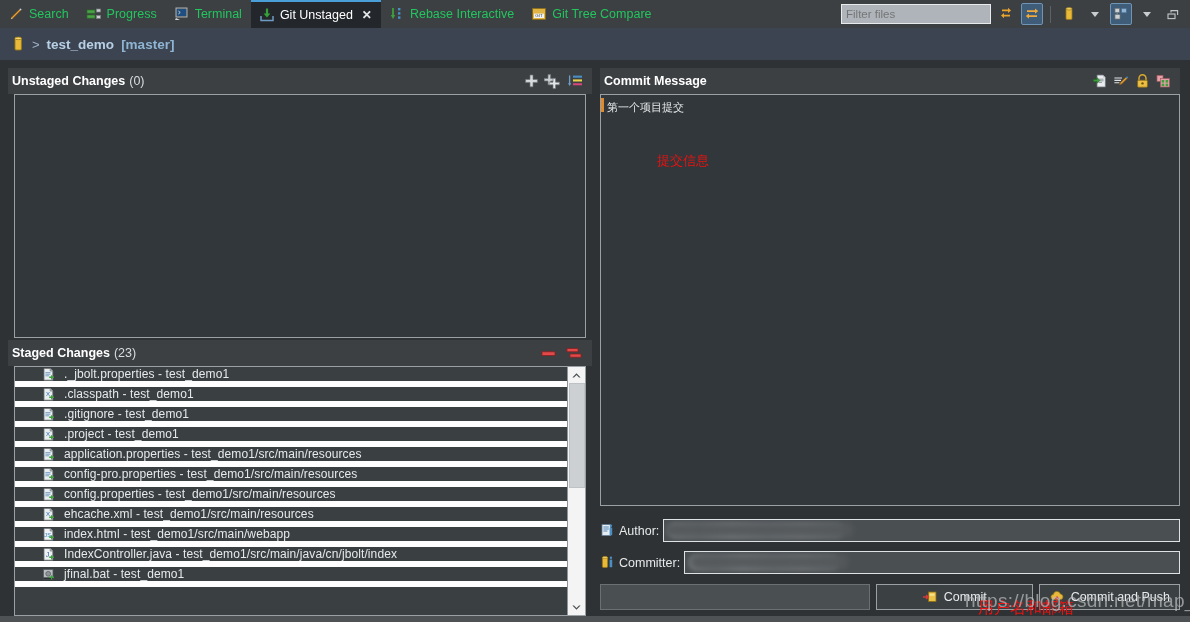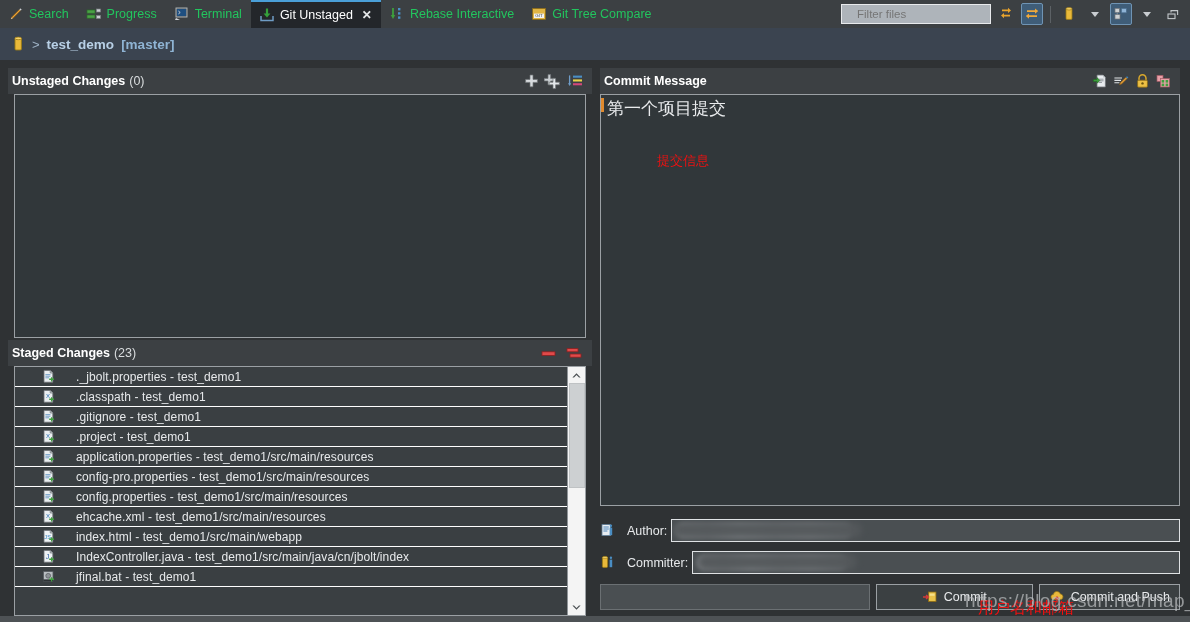--- a/index.html
+++ b/index.html
@@ -33,21 +33,21 @@
   }
   .tab-ico{ width:16px; height:16px; display:block; flex:0 0 16px; }
 
   .tabbar-right{
     margin-left:auto; display:flex; align-items:center; gap:4px;
     padding-right:6px;
   }
   .filter-input{
     width:150px; height:20px; background:#aeb4ba; border:1px solid #e8eaec;
     color:#53585c; font-size:11.5px; font-family:"Liberation Sans",sans-serif;
-    padding:0 15px; outline:none;
+    padding:0 4px; outline:none;
   }
   .tbtn{
     width:22px; height:22px; display:flex; align-items:center; justify-content:center;
     border:1px solid transparent; border-radius:2px;
   }
   .tbtn.sel{ background:#3f5d78; border-color:#6f94b4; }
   .tb-sep{ width:1px; height:17px; background:#5c6165; margin:0 3px; }
   .caret{
     width:0;height:0;border-left:4px solid transparent;border-right:4px solid transparent;
     border-top:5px solid #c9cdd1;
@@ -85,22 +85,22 @@
     background:#31373a; border:1px solid #9ba0a4;
   }
   .staged-wrap{ position:absolute; left:0; top:272px; width:584px; height:276px; }
   .staged-list{
     position:absolute; left:6px; top:26px; width:572px; height:250px;
     background:#3a3f42; border:1px solid #9ba0a4;
     overflow:hidden;
   }
   .flist{ position:absolute; left:0; top:0; width:553px; height:100%; }
   .frow{
-    height:20px; display:flex; align-items:center; gap:20px;
-    padding-left:26px; border-bottom:1px solid #ffffff;
+    height:20px; display:flex; align-items:center; gap:8px;
+    padding-left:26px; border-bottom:6px solid #ffffff;
     font-size:12px; color:#e7e9eb; white-space:nowrap;
   }
   .frow .fico{ width:15px; height:15px; flex:0 0 15px; }
   .frow .fname{ letter-spacing:0.1px; }
   .vscroll{
     position:absolute; right:0; top:0; width:18px; height:100%;
     background:#f4f4f4; border-left:1px solid #8f9498;
     display:flex; flex-direction:column; align-items:center;
   }
   .vs-arrow{ width:18px;height:16px;display:flex;align-items:center;justify-content:center; }
@@ -113,40 +113,40 @@
   
   .right-col{
     position:absolute; left:598px; top:68px; width:584px; height:548px;
   }
   .cm-area{
     position:absolute; left:2px; top:26px; width:580px; height:412px;
     background:#31373a; border:1px solid #9ba0a4;
     padding:5px 6px; overflow:hidden;
   }
   .cm-text{
-    font-size:17px; color:#e9ebed;
-    font-family:Liberation Serif, serif;
+    font-size:11px; color:#e9ebed;
+    font-family:Liberation Mono, monospace;
     line-height:17px;
   }
   .cm-caret{
     position:absolute; left:0px; top:3px; width:3px; height:14px;
     background:#e08a2e;
   }
   .cm-annot{
     position:absolute; left:56px; top:57px;
     font-size:13px; color:#ee1111;
     font-family:"DejaVu Sans", sans-serif;
   }
 
   .id-row{
     position:absolute; left:2px; width:580px; height:25px;
     display:flex; align-items:center; gap:4px;
   }
   .id-label{
-    display:flex; align-items:center; gap:12px;
+    display:flex; align-items:center; gap:4px;
     font-size:12.5px; color:#e7e9eb; white-space:nowrap;
   }
   .id-input{
     height:23px; background:#4a4f52; border:1px solid #dfe2e4; flex:1;
     position:relative; overflow:hidden;
   }
   .blur{
     position:absolute; top:3px; left:4px; height:15px;
     background:linear-gradient(90deg,#8e9295 0%,#7c8083 18%,#9aa0a3 36%,#82878a 56%,#8f9497 76%,#6d7275 100%);
     filter:blur(2.2px); opacity:.92; border-radius:7px;

